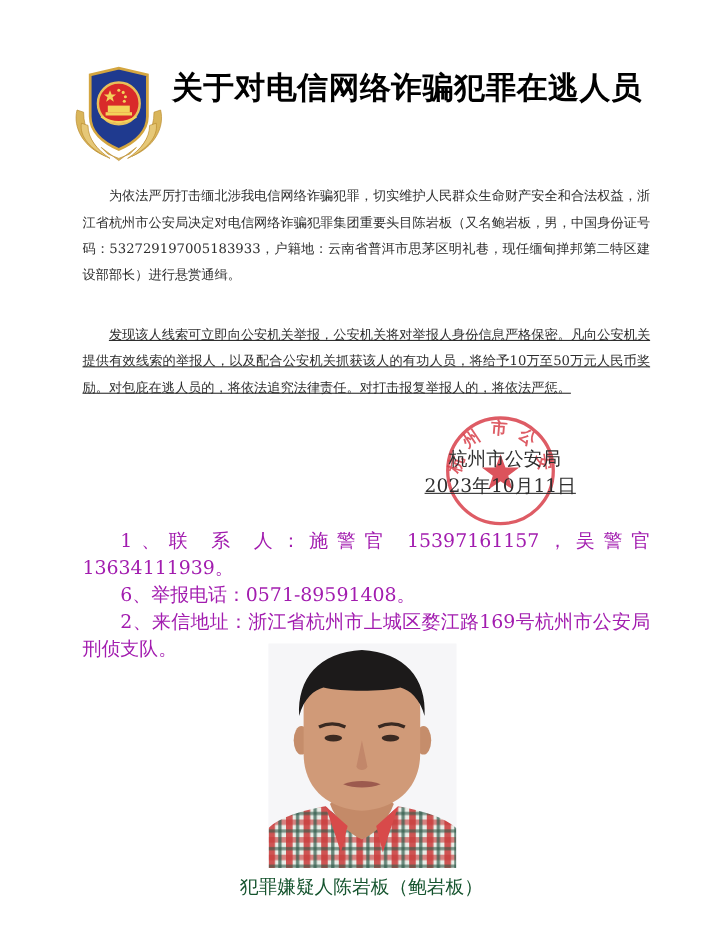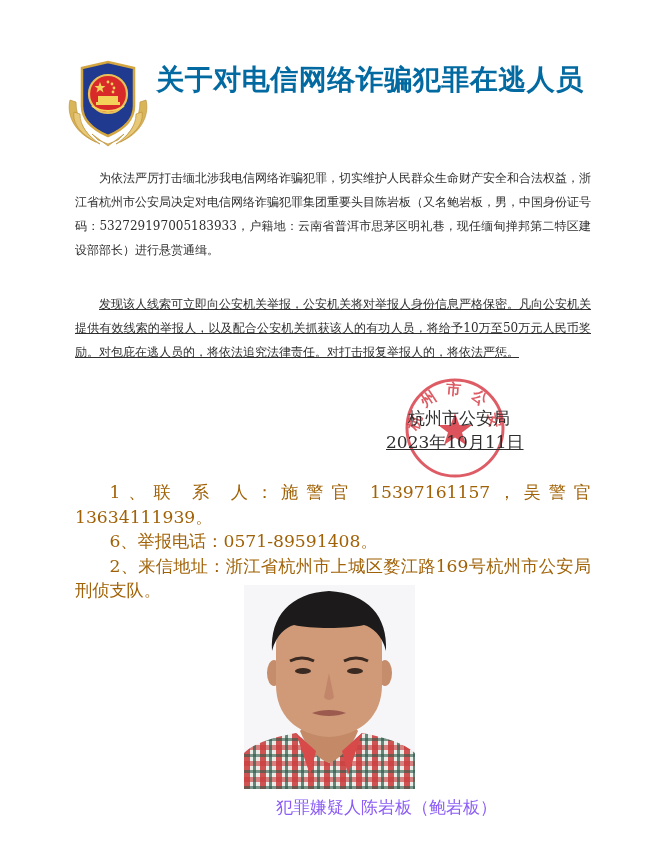--- a/index.html
+++ b/index.html
@@ -25,21 +25,21 @@
     .title {
       position: absolute;
       left: 150px;
       top: 58px;
       width: 440px;
       text-align: center;
       font-family: "DejaVu Serif", "Liberation Serif", serif;
       font-weight: bold;
       font-size: 28px;
       line-height: 44px;
-      color: #0369a1;
+      color: #000000;
       letter-spacing: 0.5px;
     }
     .title .line {
       display: block;
       white-space: nowrap;
     }
     .body-text {
       position: absolute;
       left: 75px;
       width: 516px;
@@ -71,21 +71,21 @@
     }
     #sign-org { left: 408px; top: 406px; }
     #sign-date { left: 386px; top: 430px; text-decoration: underline; }
     .contacts {
       position: absolute;
       left: 75px;
       top: 480px;
       width: 516px;
       font-size: 17.2px;
       line-height: 24.5px;
-      color: #a16207;
+      color: #a21caf;
     }
     .contacts p {
       margin: 0;
       text-indent: 2em;
       text-align: justify;
       text-align-last: left;
     }
     .photo {
       position: absolute;
       left: 244px;
@@ -93,24 +93,24 @@
       width: 171px;
       height: 204px;
       overflow: hidden;
       background: #f7f7f9;
     }
     .caption {
       position: absolute;
       left: 160px;
       top: 795px;
       width: 337px;
-      text-align: right;
+      text-align: center;
       font-size: 17px;
       line-height: 24px;
-      color: #8b5cf6;
+      color: #14532d;
       white-space: nowrap;
     }
   </style>
 </head>
 <body>
 
 <div class="emblem">
   <svg width="92" height="92" viewBox="0 0 92 92">
 
     <g fill="#d9b55a" stroke="#b88a2c" stroke-width="0.6">

